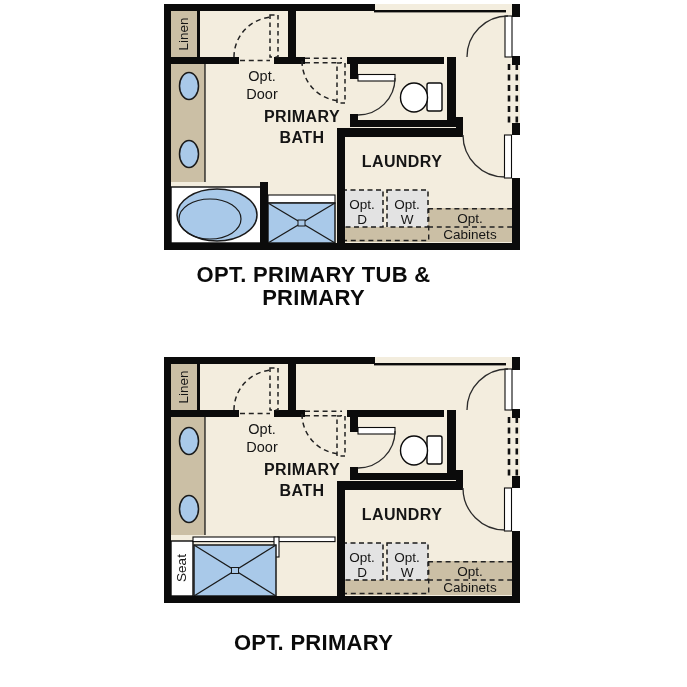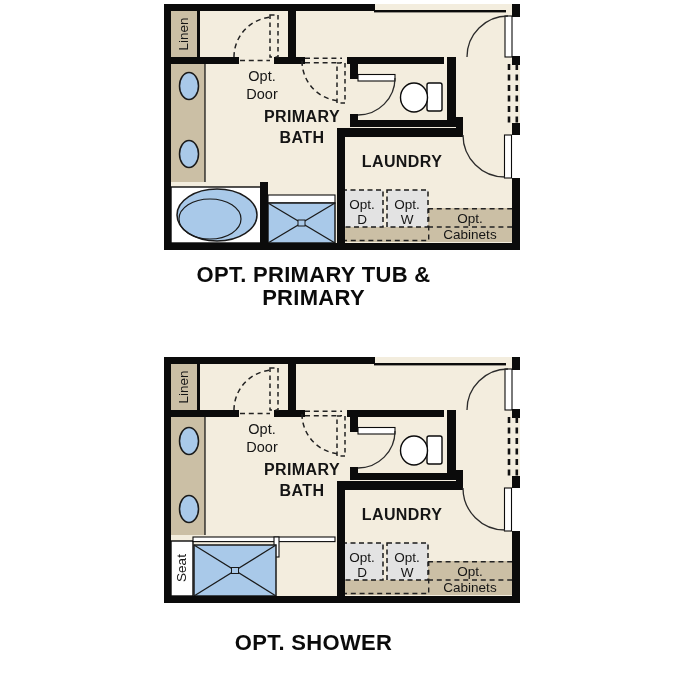--- a/index.html
+++ b/index.html
@@ -216,14 +216,14 @@
   <text class="r13" x="198" y="205" text-anchor="middle">Opt.</text>
   <text class="r13" x="198" y="220" text-anchor="middle">D</text>
   <text class="r13" x="243" y="205" text-anchor="middle">Opt.</text>
   <text class="r13" x="243" y="220" text-anchor="middle">W</text>
   <text class="r13" x="306" y="219" text-anchor="middle">Opt.</text>
   <text class="r13" x="306" y="234.5" text-anchor="middle">Cabinets</text>
 </svg>
 </div>
 
 <div class="title t2">
-  <div>OPT. SHOWER</div>
+  <div>OPT. PRIMARY</div>
 </div>
 
 </body></html>

